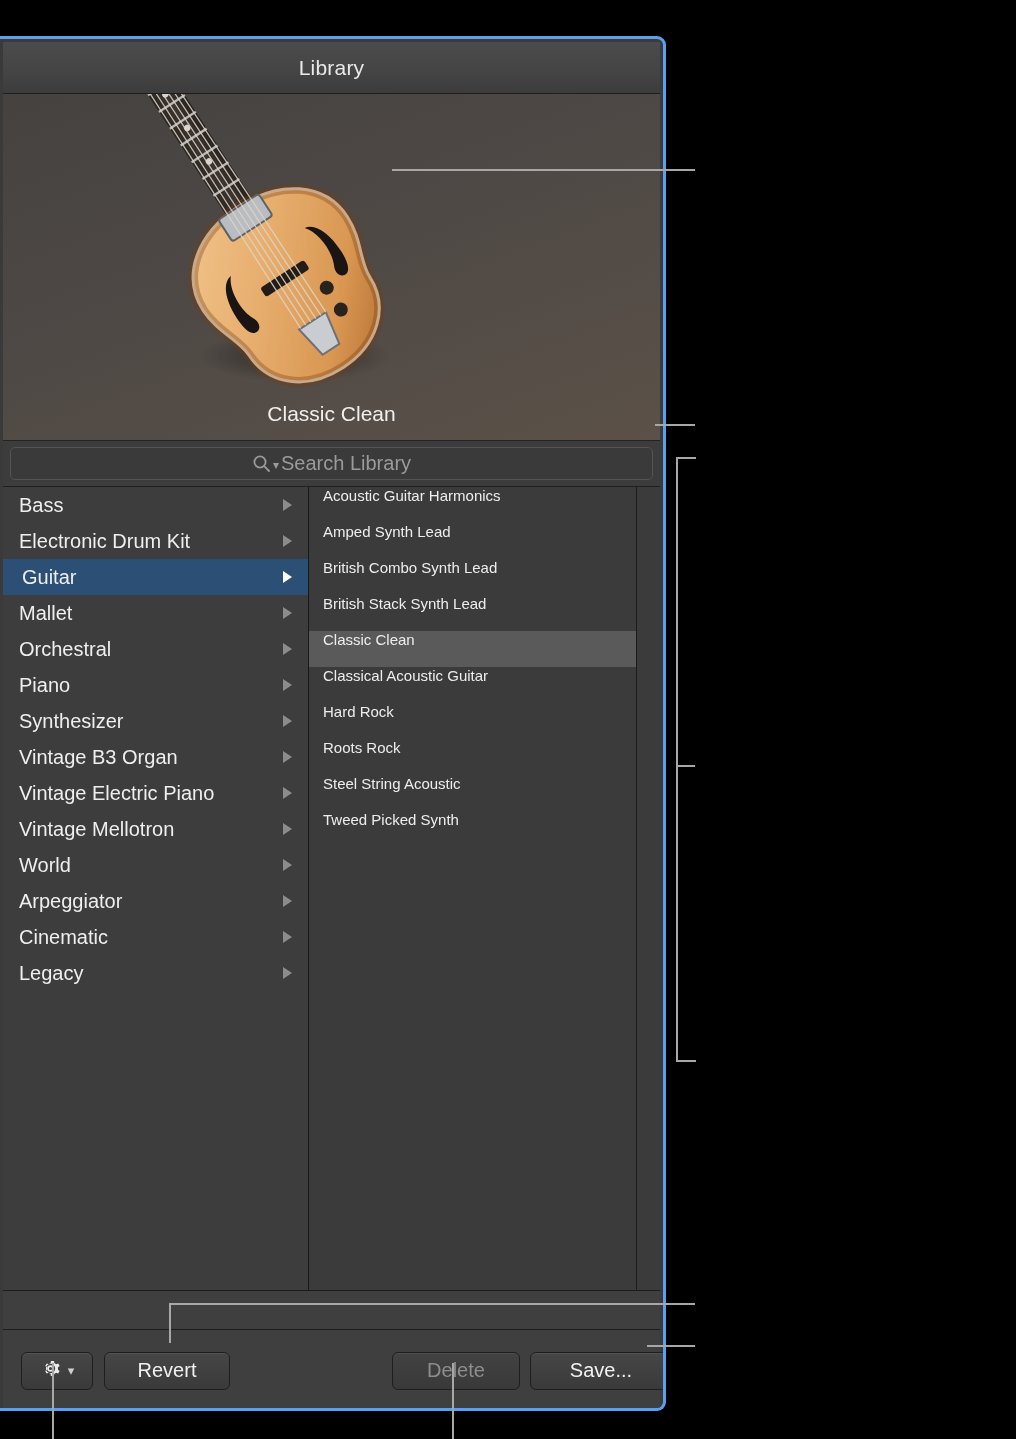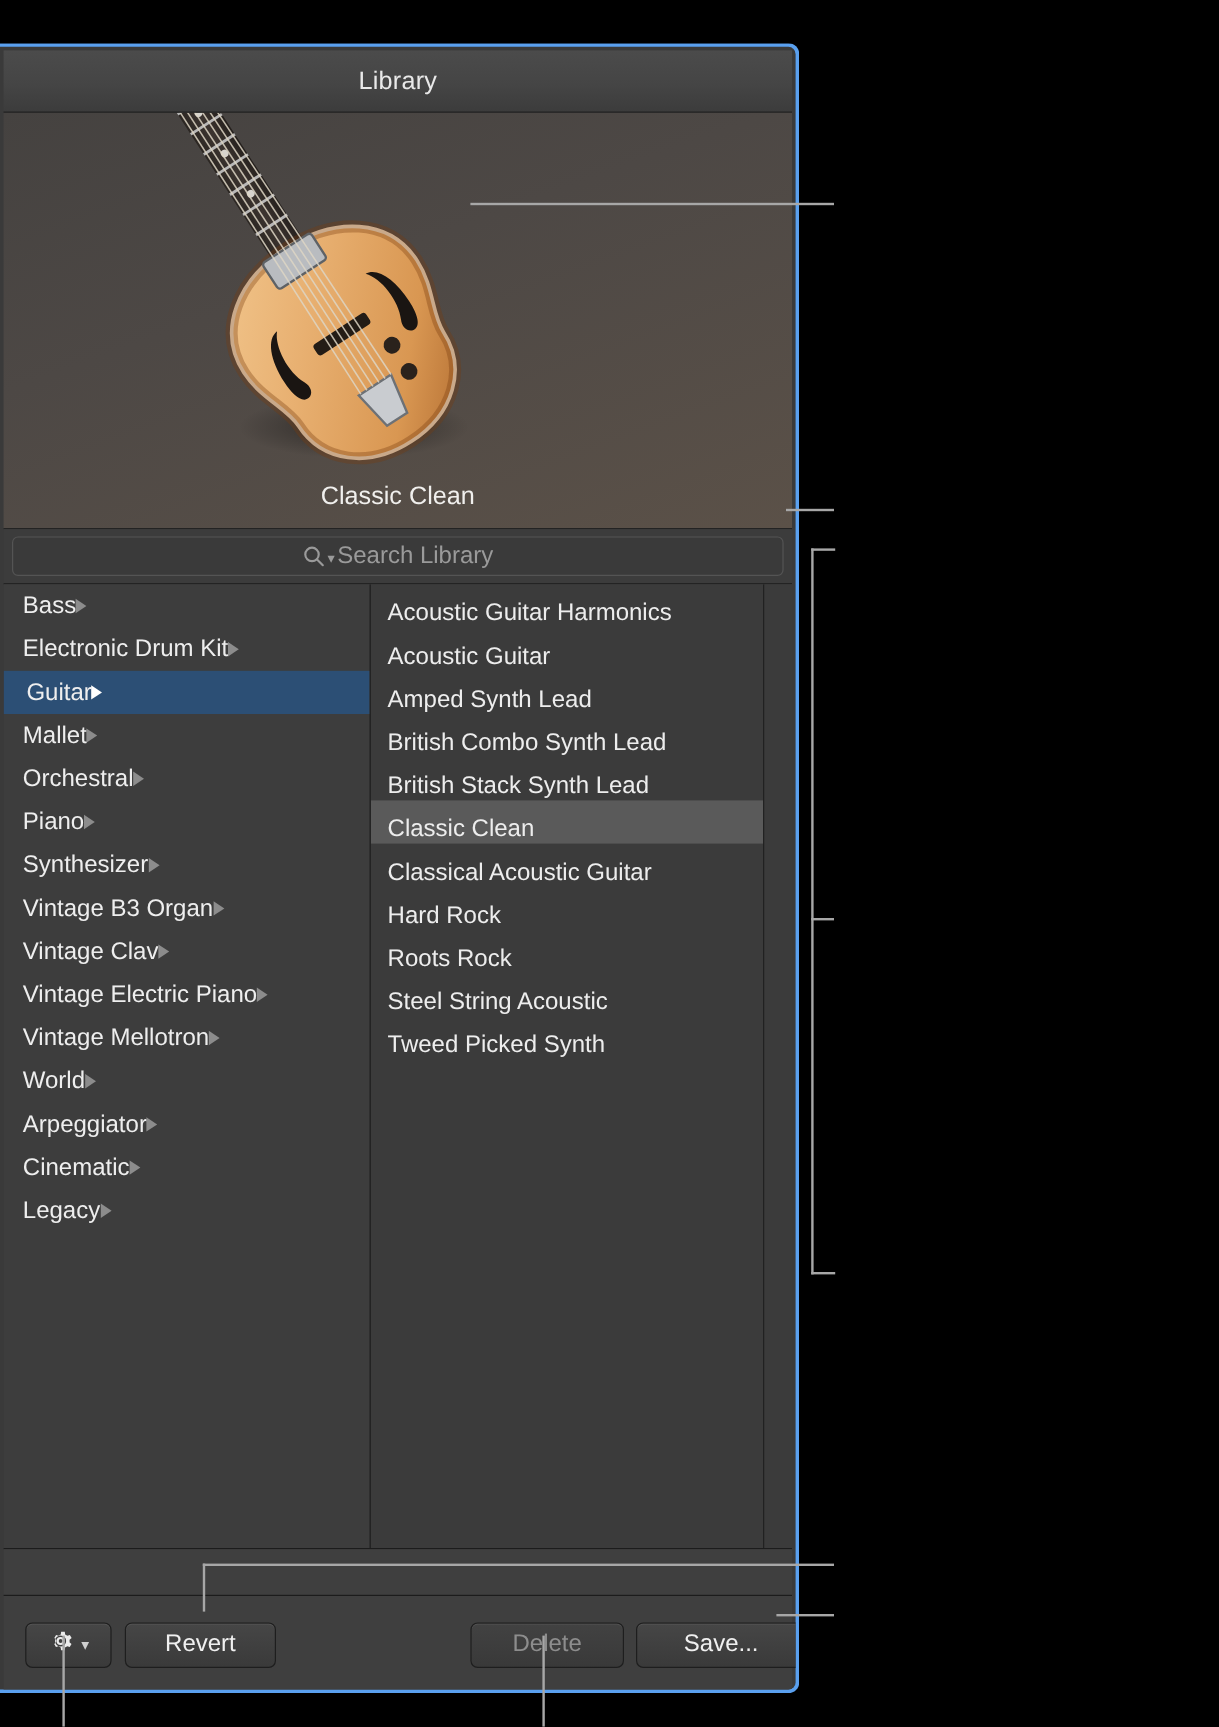--- a/index.html
+++ b/index.html
@@ -101,37 +101,37 @@
     flex: 1; height: 100%;
     background: #3b3b3b;
   }
 
   .cat-row {
     position: relative;
     height: 36px;
     display: flex; align-items: center;
     padding: 0 8px 0 16px;
     color: #eeeeee; font-size: 20px;
-    justify-content: flex-start;
+    justify-content: space-between;
   }
   .cat-row.selected { background: #2c4f75; padding-left: 19px; }
   .cat-row .arrow {
     width: 0; height: 0;
     border-left: 9px solid #8c8c8c;
     border-top: 6.5px solid transparent;
     border-bottom: 6.5px solid transparent;
     margin-right: 8px;
   }
   .cat-row.selected .arrow { border-left-color: #ffffff; }
 
   .patch-row {
     height: 36px;
-    display: flex; align-items: flex-end;
+    display: flex; align-items: flex-start;
     padding: 0 8px 0 14px;
-    color: #ededed; font-size: 20px;
+    color: #ededed; font-size: 15px;
   }
   .patch-row.selected { background: #5a5a5a; }
 
   
   .spacer-strip {
     position: absolute; left: 3px; top: 1252px;
     width: 657px; height: 38px;
     background: #3f3f3f;
     border-bottom: 1px solid #1c1c1c;
   }
@@ -316,24 +316,20 @@
           </div>
           <div class="cat-row">
             <span>Synthesizer</span>
             <span class="arrow"></span>
           </div>
           <div class="cat-row">
             <span>Vintage B3 Organ</span>
             <span class="arrow"></span>
           </div>
           <div class="cat-row">
-            <span>Vintage Clav</span>
-            <span class="arrow"></span>
-          </div>
-          <div class="cat-row">
             <span>Vintage Electric Piano</span>
             <span class="arrow"></span>
           </div>
           <div class="cat-row">
             <span>Vintage Mellotron</span>
             <span class="arrow"></span>
           </div>
           <div class="cat-row">
             <span>World</span>
             <span class="arrow"></span>
@@ -347,23 +343,20 @@
             <span class="arrow"></span>
           </div>
           <div class="cat-row">
             <span>Legacy</span>
             <span class="arrow"></span>
           </div>
         </div>
       <div class="col-patch" id="patch-col">
           <div class="patch-row">
             <span>Acoustic Guitar Harmonics</span>
-          </div>
-          <div class="patch-row">
-            <span>Acoustic Guitar</span>
           </div>
           <div class="patch-row">
             <span>Amped Synth Lead</span>
           </div>
           <div class="patch-row">
             <span>British Combo Synth Lead</span>
           </div>
           <div class="patch-row">
             <span>British Stack Synth Lead</span>
           </div>

